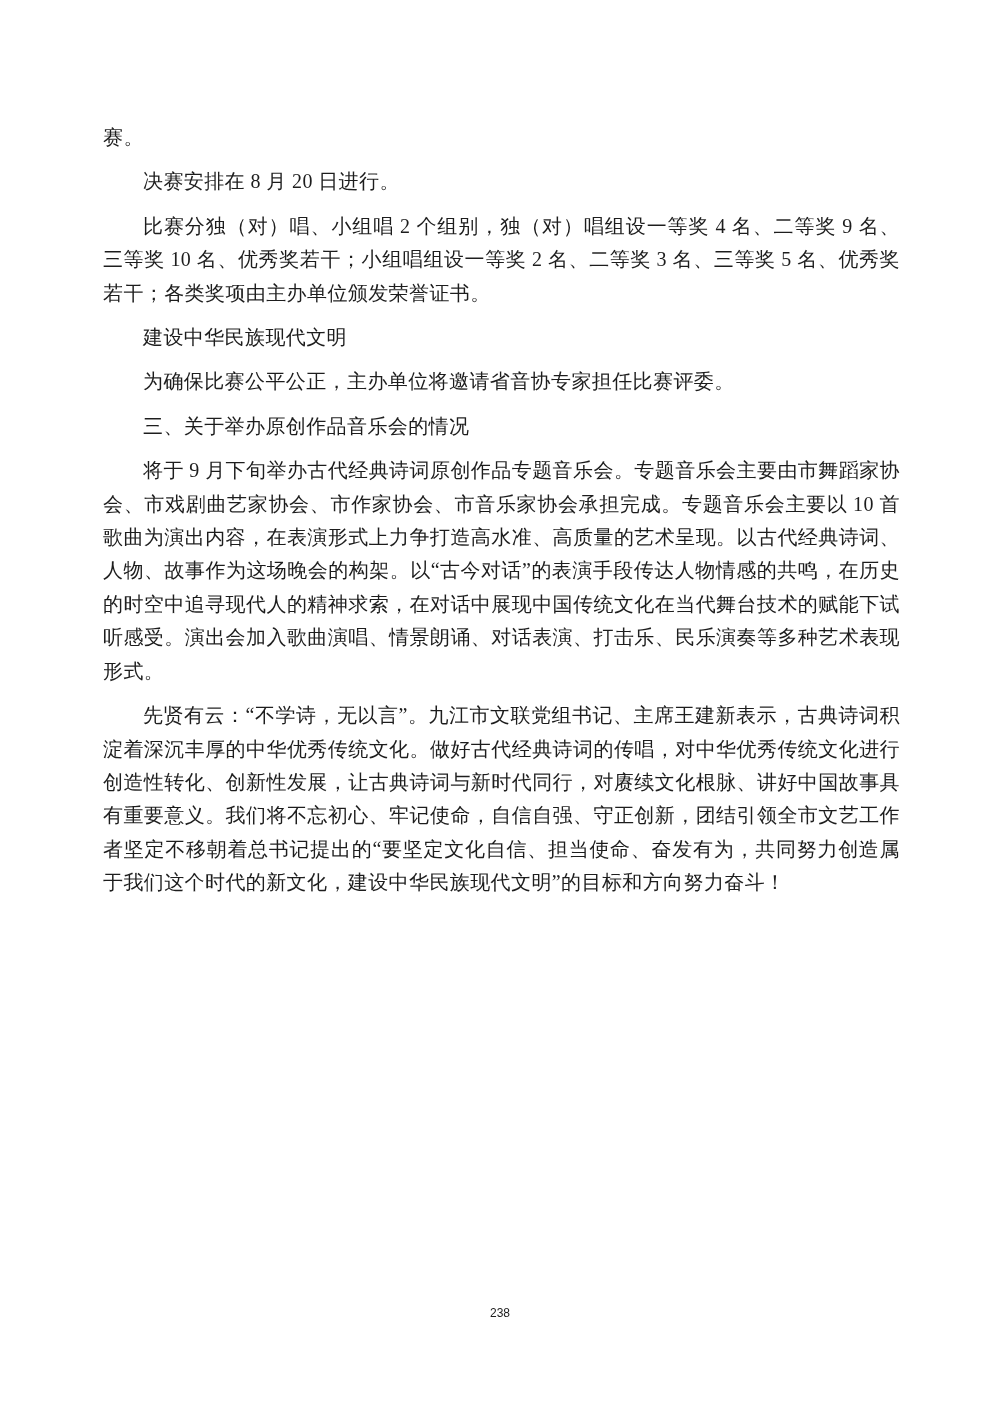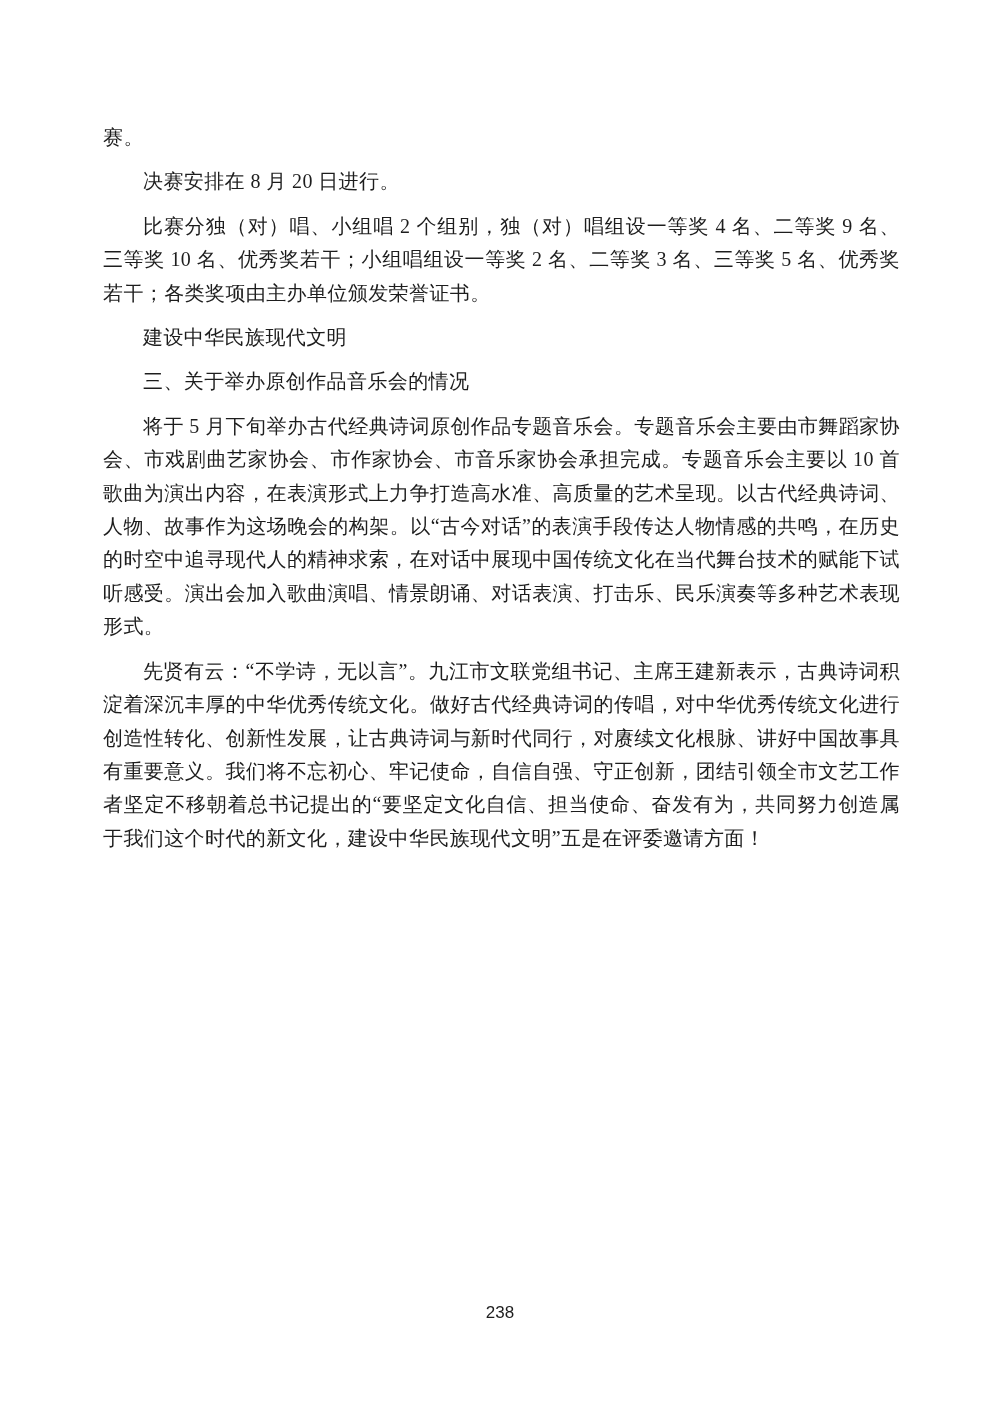--- a/index.html
+++ b/index.html
@@ -42,36 +42,37 @@
   }
   .page-footer {
     position: absolute;
     top: 1303px;
     left: 0;
     width: 100%;
     text-align: center;
   }
   .page-number {
     font-family: "Liberation Sans", "DejaVu Sans", sans-serif;
-    font-size: 17px;
+    font-size: 12px;
     color: #1d1d1d;
   }
 </style>
 </head>
 <body>
 
 <div class="page">
 
   <div class="content">
     <p class="doc-para">赛。</p>
     <p class="doc-para indent">决赛安排在 8 月 20 日进行。</p>
     <p class="doc-para indent">比赛分独（对）唱、小组唱 2 个组别，独（对）唱组设一等奖 4 名、二等奖 9 名、三等奖 10 名、优秀奖若干；小组唱组设一等奖 2 名、二等奖 3 名、三等奖 5 名、优秀奖若干；各类奖项由主办单位颁发荣誉证书。</p>
     <p class="doc-para indent">建设中华民族现代文明</p>
+    <p class="doc-para indent">为确保比赛公平公正，主办单位将邀请省音协专家担任比赛评委。</p>
     <p class="doc-para indent">三、关于举办原创作品音乐会的情况</p>
-    <p class="doc-para indent">将于 5 月下旬举办古代经典诗词原创作品专题音乐会。专题音乐会主要由市舞蹈家协会、市戏剧曲艺家协会、市作家协会、市音乐家协会承担完成。专题音乐会主要以 10 首歌曲为演出内容，在表演形式上力争打造高水准、高质量的艺术呈现。以古代经典诗词、人物、故事作为这场晚会的构架。以“古今对话”的表演手段传达人物情感的共鸣，在历史的时空中追寻现代人的精神求索，在对话中展现中国传统文化在当代舞台技术的赋能下试听感受。演出会加入歌曲演唱、情景朗诵、对话表演、打击乐、民乐演奏等多种艺术表现形式。</p>
-    <p class="doc-para indent">先贤有云：“不学诗，无以言”。九江市文联党组书记、主席王建新表示，古典诗词积淀着深沉丰厚的中华优秀传统文化。做好古代经典诗词的传唱，对中华优秀传统文化进行创造性转化、创新性发展，让古典诗词与新时代同行，对赓续文化根脉、讲好中国故事具有重要意义。我们将不忘初心、牢记使命，自信自强、守正创新，团结引领全市文艺工作者坚定不移朝着总书记提出的“要坚定文化自信、担当使命、奋发有为，共同努力创造属于我们这个时代的新文化，建设中华民族现代文明”五是在评委邀请方面！</p>
+    <p class="doc-para indent">将于 9 月下旬举办古代经典诗词原创作品专题音乐会。专题音乐会主要由市舞蹈家协会、市戏剧曲艺家协会、市作家协会、市音乐家协会承担完成。专题音乐会主要以 10 首歌曲为演出内容，在表演形式上力争打造高水准、高质量的艺术呈现。以古代经典诗词、人物、故事作为这场晚会的构架。以“古今对话”的表演手段传达人物情感的共鸣，在历史的时空中追寻现代人的精神求索，在对话中展现中国传统文化在当代舞台技术的赋能下试听感受。演出会加入歌曲演唱、情景朗诵、对话表演、打击乐、民乐演奏等多种艺术表现形式。</p>
+    <p class="doc-para indent">先贤有云：“不学诗，无以言”。九江市文联党组书记、主席王建新表示，古典诗词积淀着深沉丰厚的中华优秀传统文化。做好古代经典诗词的传唱，对中华优秀传统文化进行创造性转化、创新性发展，让古典诗词与新时代同行，对赓续文化根脉、讲好中国故事具有重要意义。我们将不忘初心、牢记使命，自信自强、守正创新，团结引领全市文艺工作者坚定不移朝着总书记提出的“要坚定文化自信、担当使命、奋发有为，共同努力创造属于我们这个时代的新文化，建设中华民族现代文明”的目标和方向努力奋斗！</p>
   </div>
 
   <div class="page-footer">
     <span class="page-number">238</span>
   </div>
 
 </div>
 
 </body></html>

